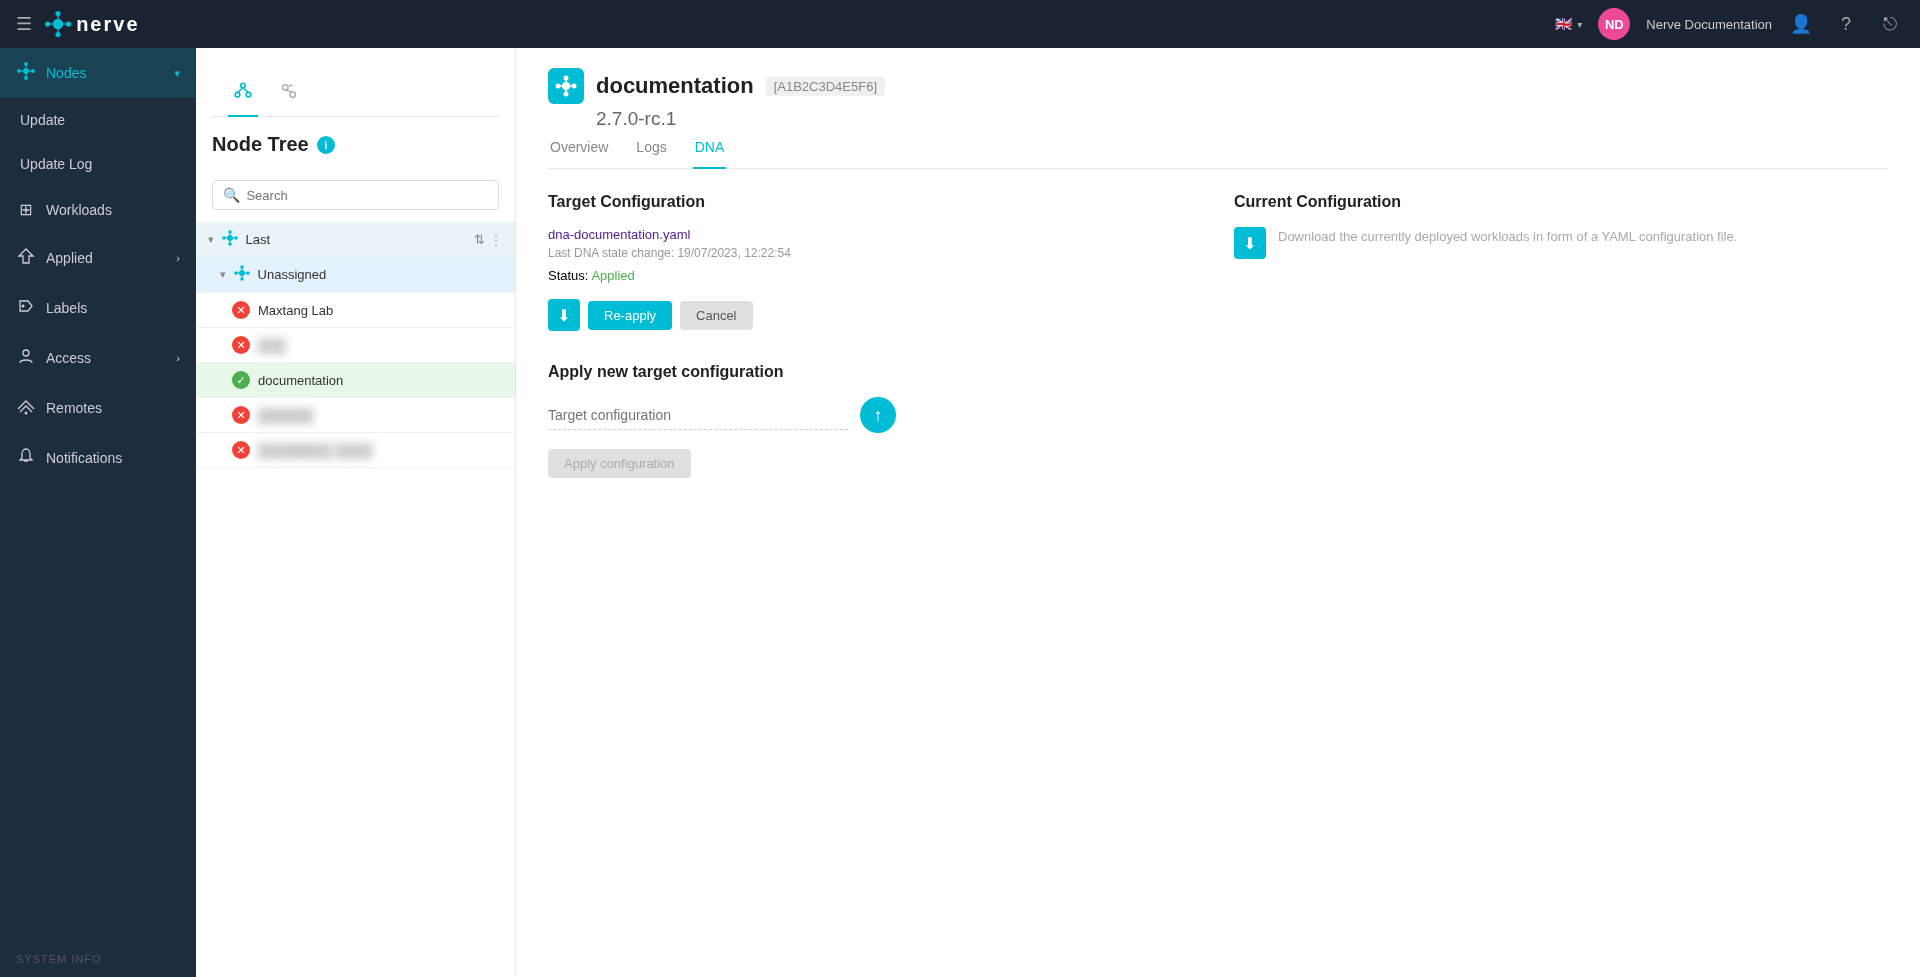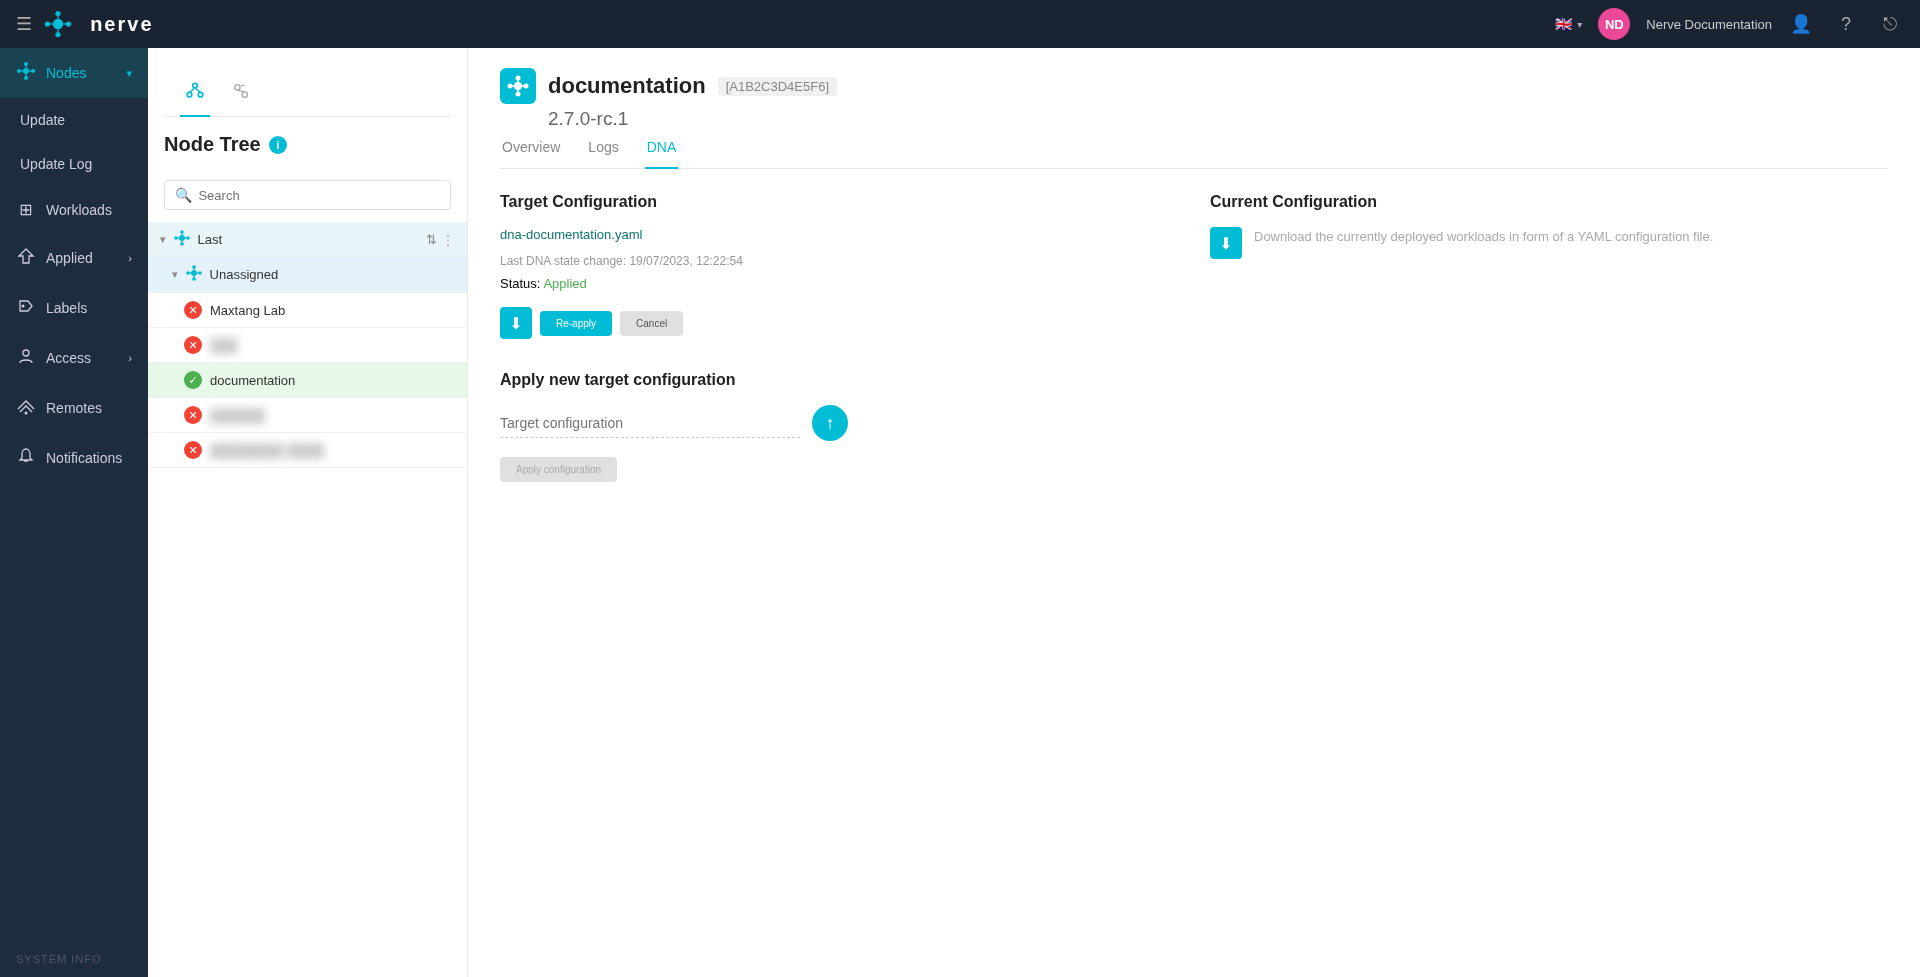--- a/index.html
+++ b/index.html
@@ -21,21 +21,21 @@
     .topnav-right { display: flex; align-items: center; gap: 16px; }
     .avatar-btn { width: 32px; height: 32px; border-radius: 50%; background: #ec4899; display: flex; align-items: center; justify-content: center; color: white; font-weight: bold; font-size: 13px; cursor: pointer; }
     .nav-text-btn { color: #ccc; font-size: 13px; cursor: pointer; text-decoration: none; }
     .nav-icon-btn { color: #aaa; cursor: pointer; font-size: 18px; width: 28px; height: 28px; display: flex; align-items: center; justify-content: center; }
 
     
     .layout { display: flex; flex: 1; overflow: hidden; }
 
     
     .sidebar {
-      width: 148px;
+      width: 196px;
       background: #1e2d3d;
       display: flex;
       flex-direction: column;
       flex-shrink: 0;
       overflow-y: auto;
       justify-content: space-between;
     }
     .sidebar-item {
       display: flex;
       align-items: center;
@@ -182,32 +182,32 @@
     .detail-tab.active { color: #00bcd4; border-bottom-color: #00bcd4; }
 
     
     .config-grid {
       display: grid;
       grid-template-columns: 1fr 1fr;
       gap: 32px;
       margin-bottom: 32px;
     }
     .config-section h3 { font-size: 16px; font-weight: 600; color: #222; margin-bottom: 16px; }
-    .config-file-name { font-size: 13px; color: #0f766e; margin-bottom: 12px; }
+    .config-file-name { font-size: 13px; color: #4c1d95; margin-bottom: 4px; }
     .config-date { font-size: 12px; color: #999; margin-bottom: 8px; }
     .config-status { font-size: 13px; margin-bottom: 16px; }
     .config-status .status-applied { color: #4caf50; }
     .config-actions { display: flex; gap: 8px; align-items: center; }
 
     .btn {
       padding: 7px 16px;
       border-radius: 4px;
       border: none;
       cursor: pointer;
-      font-size: 10px;
+      font-size: 13px;
       font-weight: 500;
     }
     .btn-primary { background: #00bcd4; color: white; }
     .btn-secondary { background: #e0e0e0; color: #555; }
     .btn-download { width: 32px; height: 32px; background: #00bcd4; color: white; border-radius: 4px; display: flex; align-items: center; justify-content: center; cursor: pointer; border: none; font-size: 16px; }
     .btn-disabled { background: #e0e0e0; color: #aaa; cursor: not-allowed; }
 
     .current-config-box {
       display: flex;
       align-items: flex-start;
@@ -242,21 +242,21 @@
       display: flex;
       align-items: center;
       justify-content: center;
       color: white;
       cursor: pointer;
       font-size: 18px;
       border: none;
     }
 
     
-    .nerve-brand { display: flex; align-items: center; gap: 18px; cursor: pointer; }
+    .nerve-brand { display: flex; align-items: center; gap: 4px; cursor: pointer; }
     .nerve-icon { width: 28px; height: 28px; }
     .flag-dropdown { display: flex; align-items: center; gap: 4px; color: #ccc; cursor: pointer; }
     .flag-chevron { font-size: 10px; color: #aaa; }
   </style>
 </head>
 <body>
 
 <nav class="topnav">
   <div class="topnav-left">
     <span class="hamburger-icon">☰</span>

